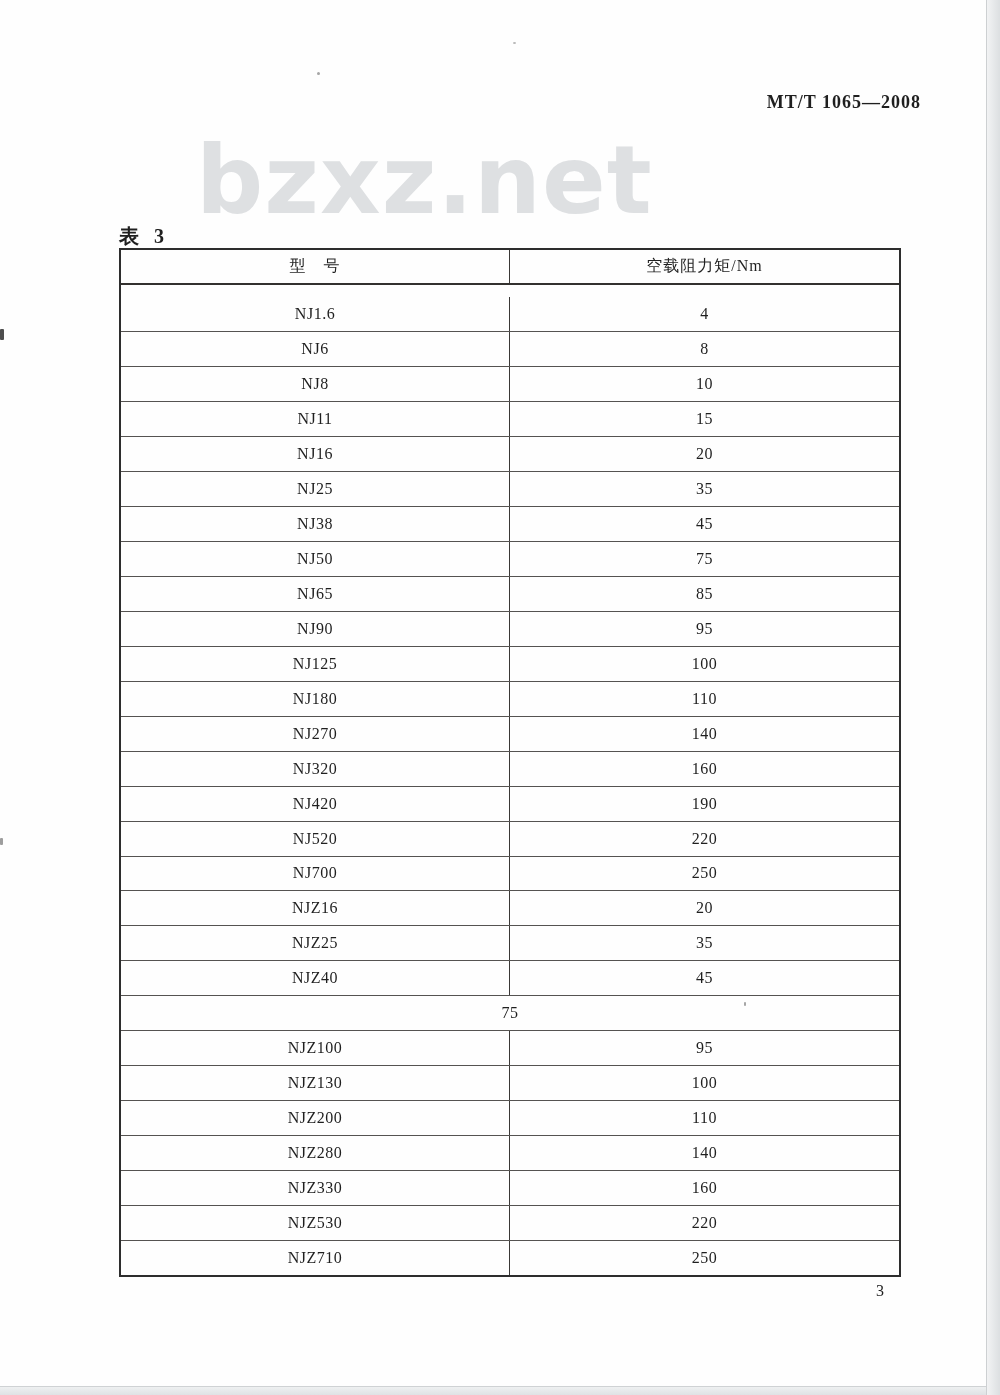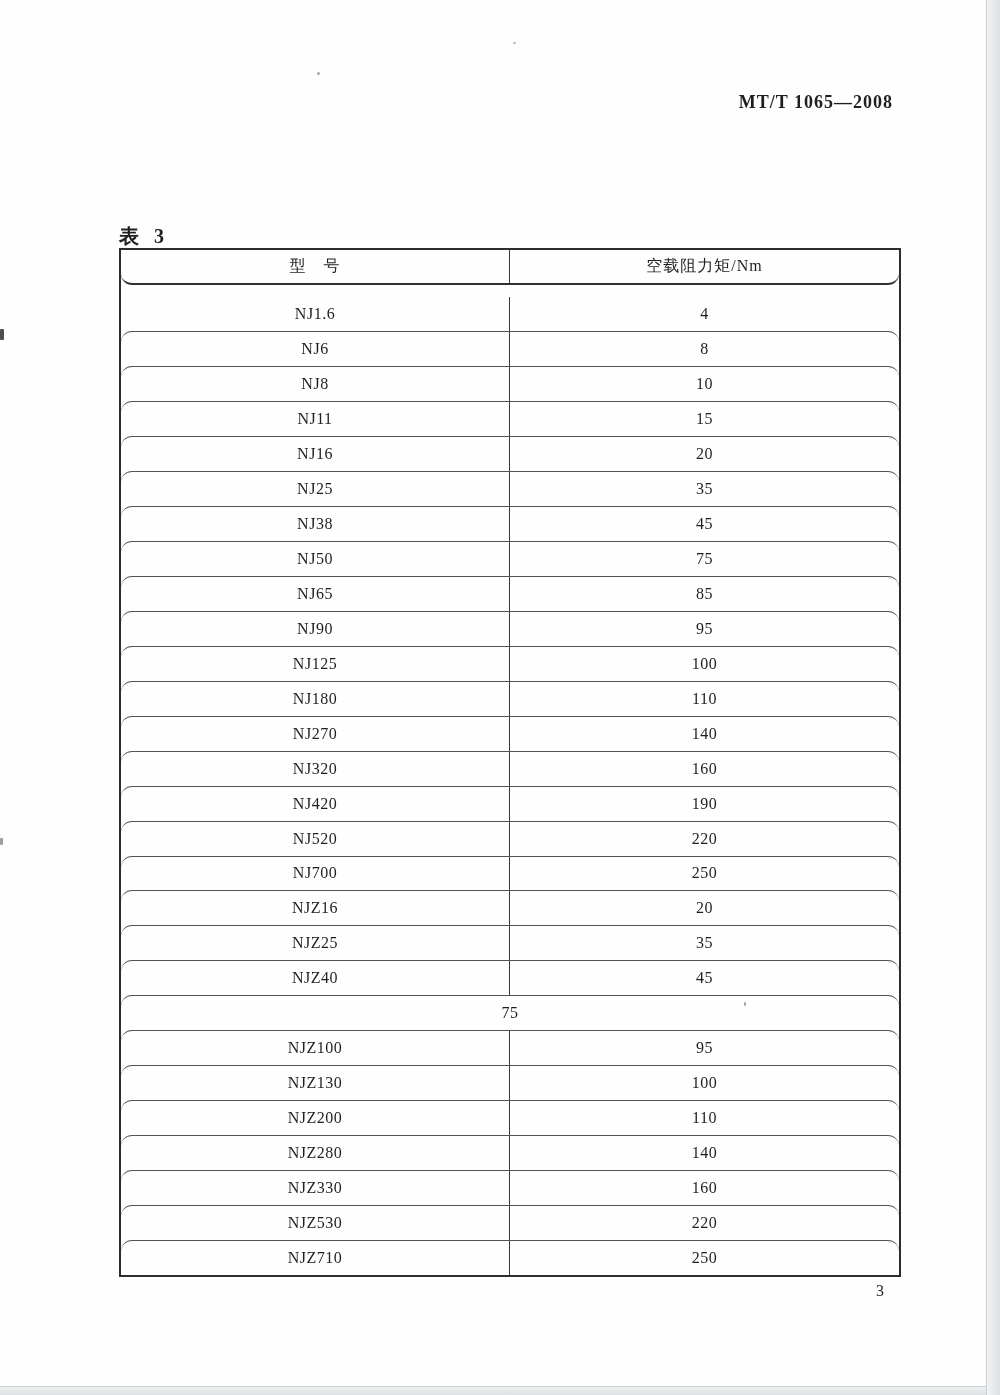--- a/index.html
+++ b/index.html
@@ -46,21 +46,21 @@
     font-weight: bold;
     font-size: 94px;
     letter-spacing: 1px;
     color: rgba(172, 177, 181, 0.38);
     z-index: 1;
     white-space: nowrap;
     user-select: none;
   }
 
   .header-code {
-    position: absolute; top: 92px; right: 107px;
+    position: absolute; top: 92px; right: 79px;
     font-size: 18px; font-weight: bold;
     letter-spacing: 1px;
     z-index: 2;
   }
 
   .clauses {
     position: absolute; left: 118px; top: 130px;
     z-index: 2;
   }
   .clause {
@@ -87,21 +87,21 @@
   }
 
   .std-table {
     position: absolute; left: 119px; top: 248px;
     width: 782px; height: 1029px;
     border: 2px solid #2d2d2d;
     display: flex; flex-direction: column;
     z-index: 2;
     font-size: 16px;
   }
-  .t-row { display: flex; flex: 1 1 0; border-top: 1px solid #555351; border-radius: 11px; }
+  .t-row { display: flex; flex: 1 1 0; border-top: 1px solid #555351; }
   .t-row.t-head {
     flex: 0 0 35px;
     border-top: none;
     border-bottom: 2px solid #33312f;
     font-size: 16px;
   }
   .t-row.first { border-top: none; margin-top: 12px; }
   .t-cell {
     display: flex; align-items: center; justify-content: center;
     letter-spacing: 0.5px;
@@ -114,20 +114,21 @@
     position: absolute; left: 876px; top: 1282px;
     font-size: 16px;
     z-index: 2;
   }
 </style>
 </head>
 <body>
 
 <div class="page">
 
+  <div class="watermark">bzxz.net</div>
 
   <div class="header-code">MT/T 1065—2008</div>
 
 
   <div class="table-caption">表 3</div>
 
   <div class="std-table">
     <div class="t-row t-head">
       <div class="t-cell model">型　号</div>
       <div class="t-cell torque">空载阻力矩/Nm</div>

